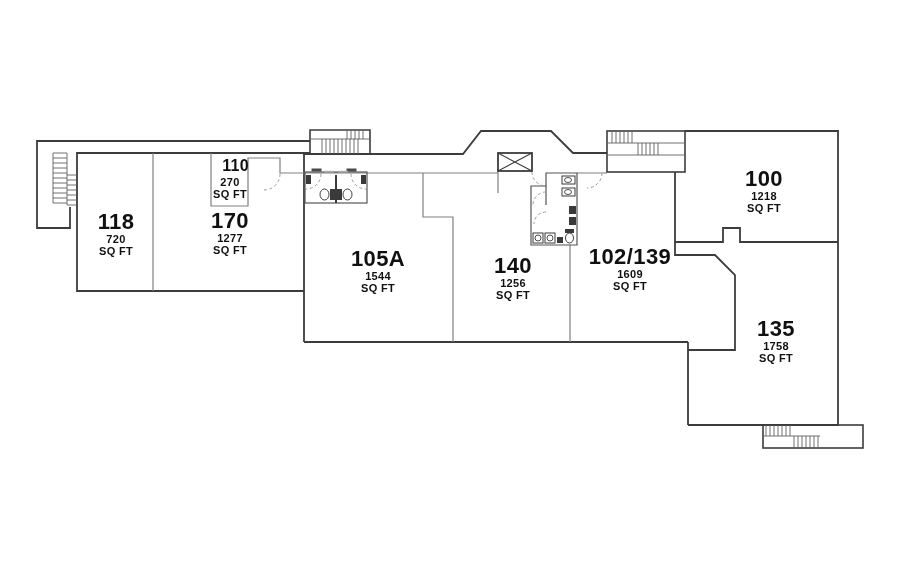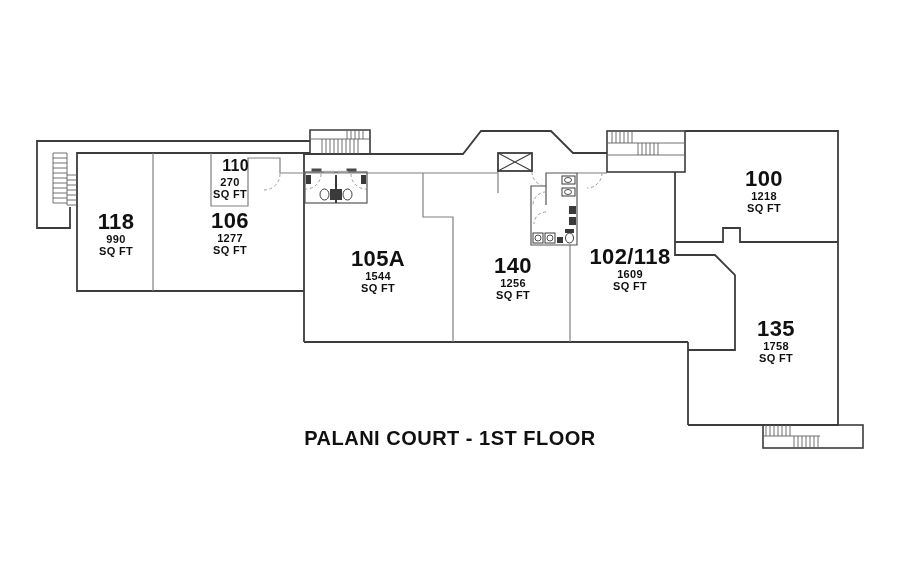--- a/index.html
+++ b/index.html
@@ -124,61 +124,60 @@
              M351 174 A15 15 0 0 0 366 189
              M532 172 A14 14 0 0 0 546 186
              M546 192 A13 13 0 0 0 533 205
              M546 212 A12 12 0 0 0 534 224
              M602 173 A15 15 0 0 1 587 188
              M280 174 A16 16 0 0 1 264 190" fill="none" stroke="#9a9a9a" stroke-width="1" stroke-dasharray="3 2.5"></path>
   </svg>
 
   <div class="room-label" style="left:116px;top:211px">
     <span class="num">118</span>
-    <span class="sub">990</span>
+    <span class="sub">720</span>
     <span class="sub">SQ FT</span>
   </div>
 
   <div class="room-label" style="left:230px;top:156px">
     <span class="num-sm">110</span>
     <span class="sub">270</span>
     <span class="sub">SQ FT</span>
   </div>
 
   <div class="room-label" style="left:230px;top:210px">
-    <span class="num">106</span>
+    <span class="num">170</span>
     <span class="sub">1277</span>
     <span class="sub">SQ FT</span>
   </div>
 
   <div class="room-label" style="left:378px;top:248px">
     <span class="num">105A</span>
     <span class="sub">1544</span>
     <span class="sub">SQ FT</span>
   </div>
 
   <div class="room-label" style="left:513px;top:255px">
     <span class="num">140</span>
     <span class="sub">1256</span>
     <span class="sub">SQ FT</span>
   </div>
 
   <div class="room-label" style="left:630px;top:246px">
-    <span class="num">102/118</span>
+    <span class="num">102/139</span>
     <span class="sub">1609</span>
     <span class="sub">SQ FT</span>
   </div>
 
   <div class="room-label" style="left:764px;top:168px">
     <span class="num">100</span>
     <span class="sub">1218</span>
     <span class="sub">SQ FT</span>
   </div>
 
   <div class="room-label" style="left:776px;top:318px">
     <span class="num">135</span>
     <span class="sub">1758</span>
     <span class="sub">SQ FT</span>
   </div>
 
-  <div class="plan-title" style="left:450px;top:427px">PALANI COURT - 1ST FLOOR</div>
 
 </div>
 
 </body></html>

